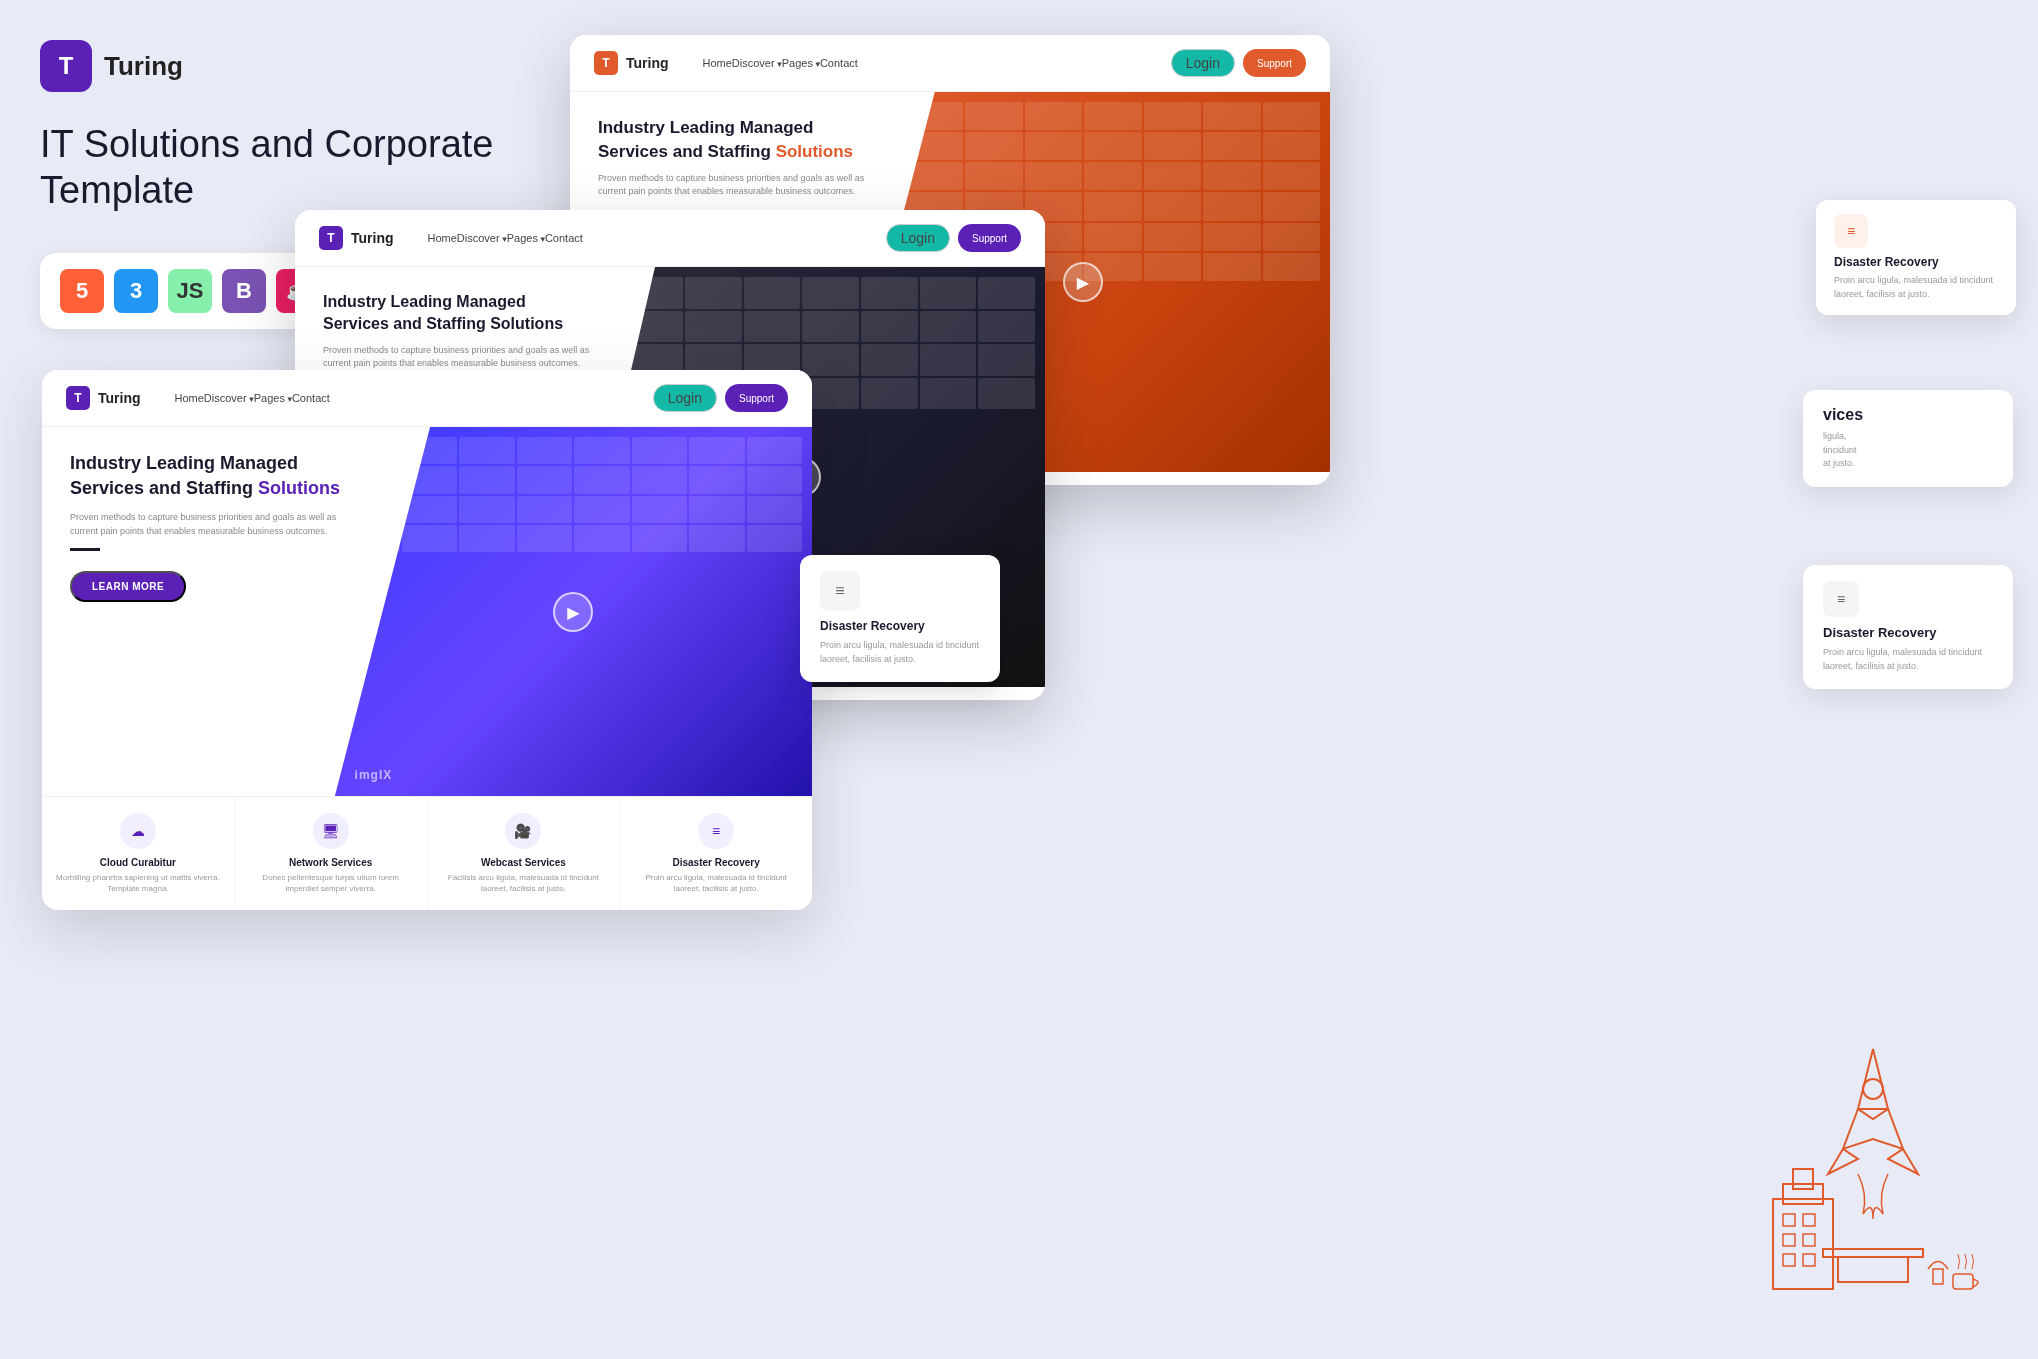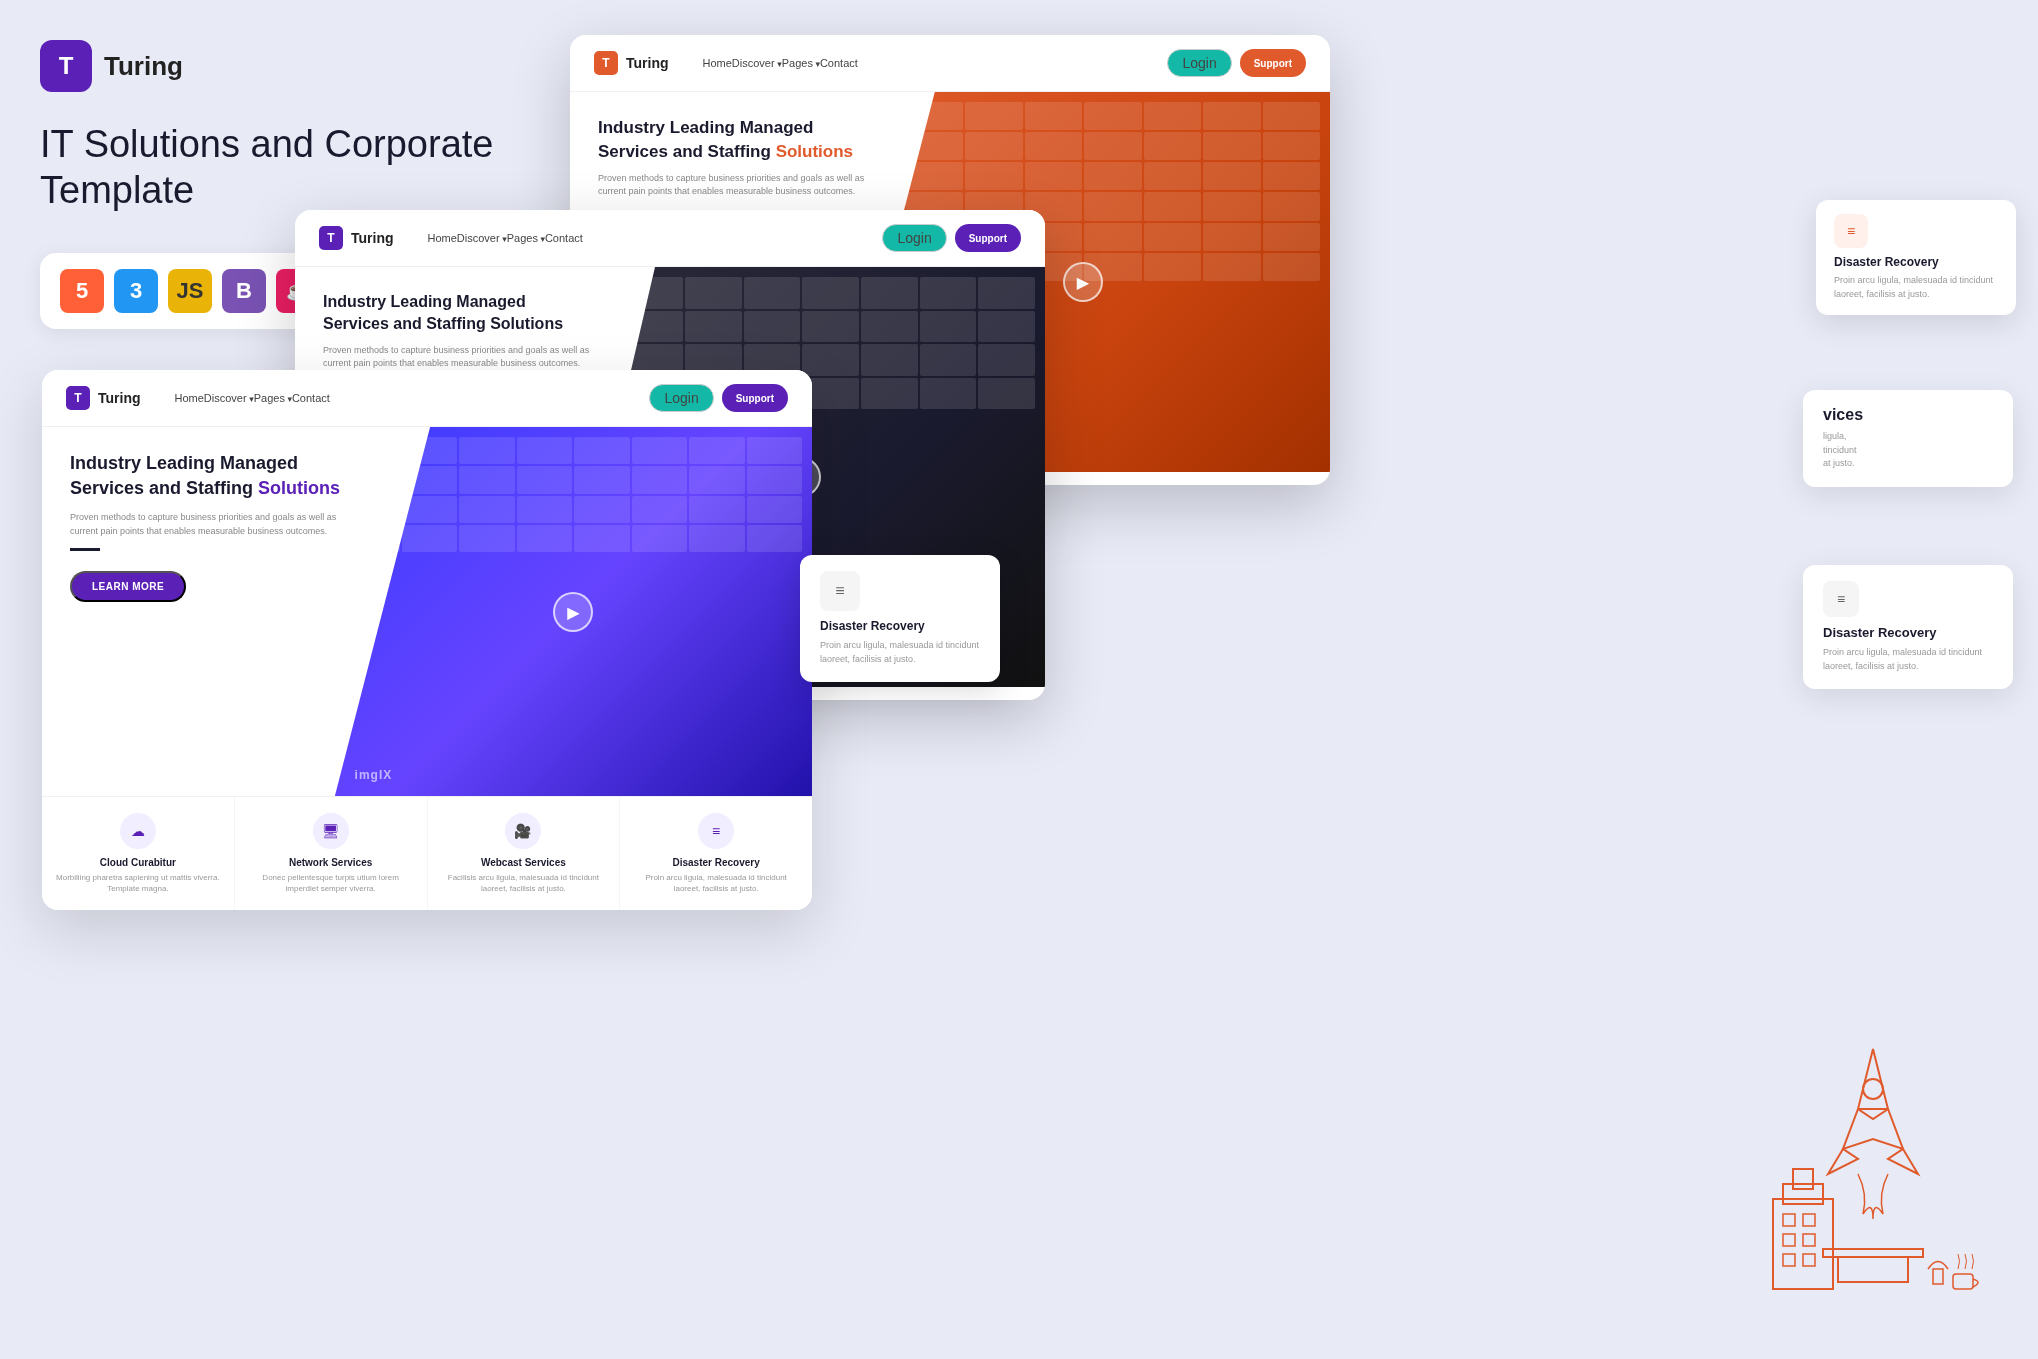--- a/index.html
+++ b/index.html
@@ -71,21 +71,21 @@
       border-radius: 8px;
       display: flex;
       align-items: center;
       justify-content: center;
       font-size: 22px;
       font-weight: bold;
     }
 
     .badge-html { background: #ff6037; color: white; }
     .badge-css { background: #2196f3; color: white; }
-    .badge-js { background: #eab308; color: #333; }
+    .badge-js { background: #86efac; color: #333; }
     .badge-bs { background: #7952b3; color: white; }
     .badge-cup { background: #e91e63; color: white; font-size: 18px; }
     .badge-sass { background: white; border: 1px solid #eee; }
 
     
     
     .card-white-large {
       position: absolute;
       left: 42px;
       top: 370px;
@@ -194,21 +194,20 @@
       background: #14b8a6;
     }
 
     .btn-support {
       padding: 5px 14px;
       border-radius: 20px;
       font-size: 10px;
       color: white;
       background: #5b21b6;
       border: none;
-      font-weight: bold;
     }
 
     .btn-support-orange {
       background: #e05a2b;
     }
 
     
     .preview-hero {
       padding: 24px 28px;
       position: relative;

